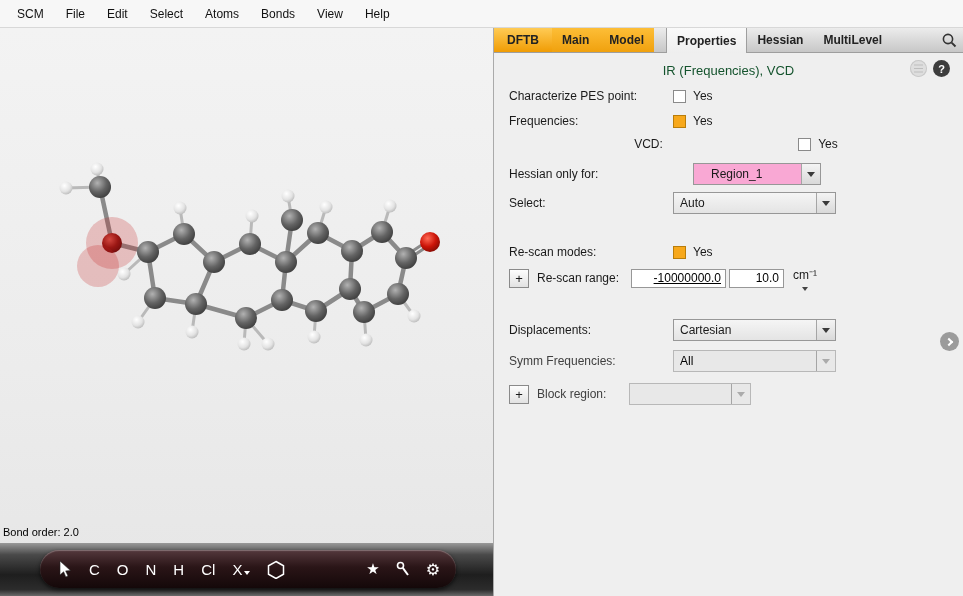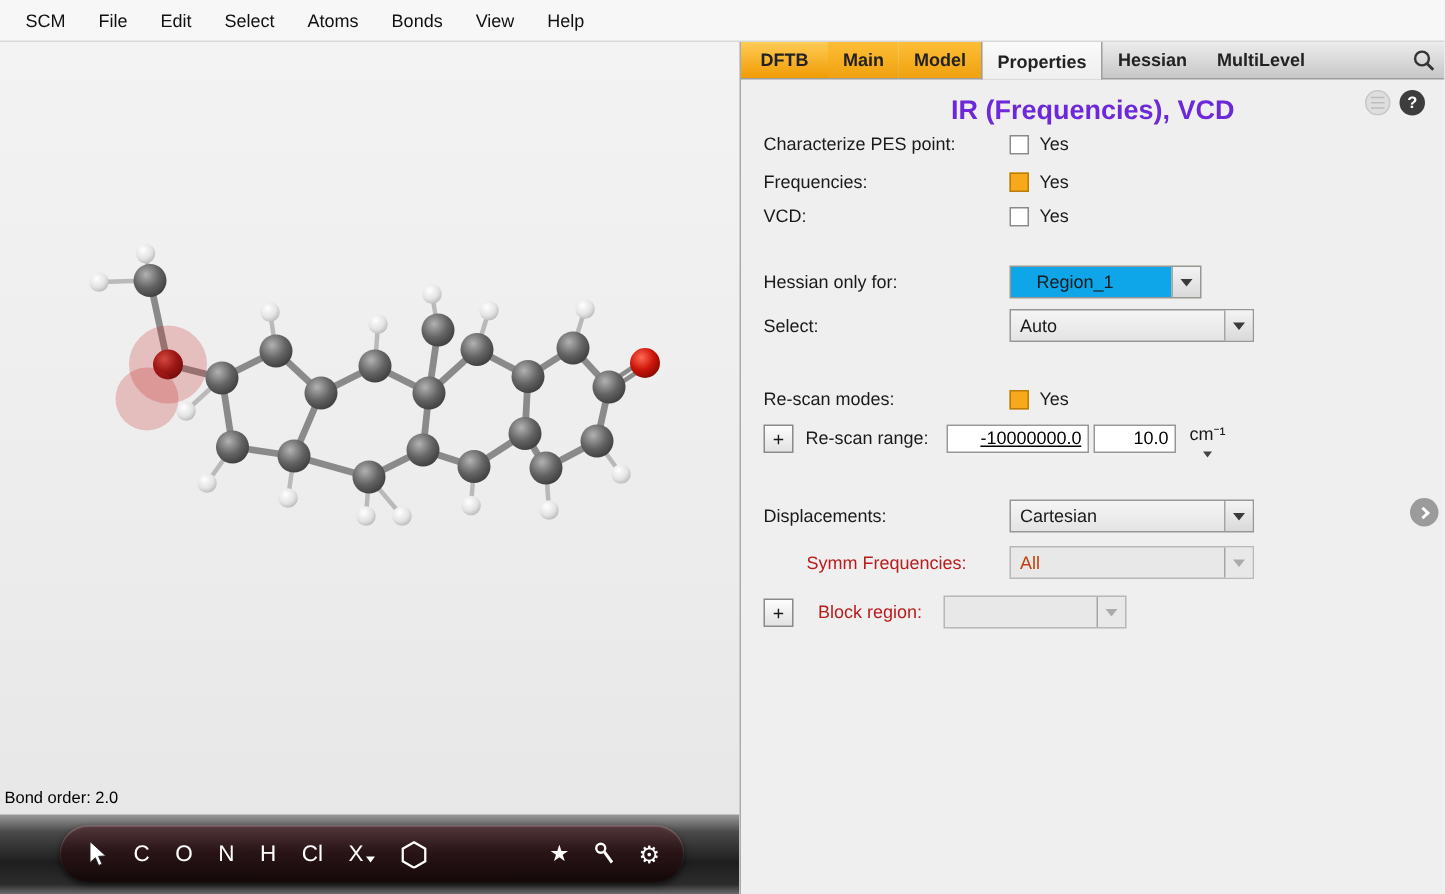--- a/index.html
+++ b/index.html
@@ -52,65 +52,65 @@
   }
   .tabbar{
     height:25px; background:linear-gradient(180deg,#ececec,#c7c7c7);
     border-bottom:1px solid #9e9e9e; display:flex; align-items:stretch; position:relative;
   }
   .tab{ display:flex; align-items:center; padding:0 10px; font-size:12px; font-weight:bold; color:#222; cursor:default; }
   .tab-package{ background:linear-gradient(180deg,#ffcb55,#f09c04); padding:0 13px; }
   .tab-orange{ background:linear-gradient(180deg,#fdbe37,#f0a10e); }
   .tab-active{
     background:linear-gradient(180deg,#fafafa,#eeeeee);
-    border-left:1px solid #9e9e9e; border-right:1px solid #9e9e9e; margin-bottom:-1px;
+    border-left:1px solid #9e9e9e; border-right:1px solid #9e9e9e; margin-bottom:-1px;margin-left:12px;
   }
   .tab-search{ position:absolute; right:5px; top:4px; cursor:pointer; }
 
   .content{ position:relative; }
   .title-row{ position:relative; height:28px; padding-top:10px; }
-  .panel-title{ text-align:center; font-weight:bold; font-size:18px; color:#6d28d9; }
+  .panel-title{ text-align:center; font-weight:normal; font-size:13px; color:#14532d; }
   .title-icons{ position:absolute; right:13px; top:7px; display:flex; gap:6px; align-items:center; }
   .icon-circle-light{
     width:17px;height:17px;border-radius:50%;background:#dedede;
     box-shadow:inset 0 0 0 1px #c8c8c8; display:flex;align-items:center;justify-content:center;
   }
   .menu-lines{ width:9px;height:1.5px;background:#bdbdbd; box-shadow:0 -3.5px 0 #bdbdbd, 0 3.5px 0 #bdbdbd; }
   .icon-circle-dark{
     width:17px;height:17px;border-radius:50%;background:#3d3d3d;color:#fff;
     font-size:11px;font-weight:bold;display:flex;align-items:center;justify-content:center;
   }
 
   .row{ display:flex; align-items:center; padding-left:15px; font-size:12px; }
   .row .f-label{ width:164px; }
   .h22{ height:22px; } .h26{ height:26px; }
-  .mt14{margin-top:4px;} .mt3{margin-top:3px;} .mt1{margin-top:1px;} .mt6{margin-top:20px;}
+  .mt14{margin-top:4px;} .mt3{margin-top:3px;} .mt1{margin-top:1px;justify-content:center;} .mt6{margin-top:6px;gap:20px;}
   .mt25{margin-top:25px;} .mt2{margin-top:2px;} .mt26{margin-top:26px;} .mt5{margin-top:5px;} .mt7{margin-top:7px;}
 
   .checkbox{
     width:13px;height:13px;border:1px solid #8a8a8a;background:#fff;margin-right:7px;display:inline-block;
   }
   .checkbox.checked{ background:#f7a81b; border-color:#b97d0a; }
 
   .combo{
     display:flex; align-items:stretch; height:22px; border:1px solid #979797; background:#fff;
   }
   .combo .combo-text{ display:flex; align-items:center; padding:0 6px; flex:1; }
   .combo .combo-arrow{
     width:19px; border-left:1px solid #a5a5a5; background:linear-gradient(180deg,#f4f4f4,#d9d9d9);
     display:flex; align-items:center; justify-content:center;
   }
   .combo-yellow{ background:#fcf3c4; }
-  .combo-yellow .combo-text{ background:#0ea5e9;padding-left:17px; }
+  .combo-yellow .combo-text{ background:#f9a8d4;padding-left:17px; }
   .dropdown{ width:163px; background:linear-gradient(180deg,#f5f5f5,#e4e4e4); }
   .dropdown .combo-text{ background:transparent; }
   .tri-down{ width:0;height:0;border-left:4px solid transparent;border-right:4px solid transparent;border-top:5px solid #3a3a3a; }
-  .disabled-ctl{ background:#e8e8e8 !important; color:#c2410c; border-color:#b8b8b8; }
+  .disabled-ctl{ background:#e8e8e8 !important; color:#000000; border-color:#b8b8b8; }
   .disabled-ctl .tri-down{ border-top-color:#ababab; }
-  .disabled-label{ color:#b91c1c;text-align:center; }
+  .disabled-label{ color:#404040; }
 
   .plus-btn{
     width:20px;height:19px;border:1px solid #8a8a8a;background:linear-gradient(180deg,#fdfdfd,#e2e2e2);
     font-size:13px;display:flex;align-items:center;justify-content:center; cursor:pointer;
   }
   .num-input{
     height:19px;border:1px solid #979797;background:#fff;font-size:12px;text-align:right;
     padding:0 4px;font-family:"Liberation Sans",sans-serif;
   }
   .w95{width:95px;margin-left:6px;text-decoration:underline;} .w55{width:55px;margin-left:3px;}

